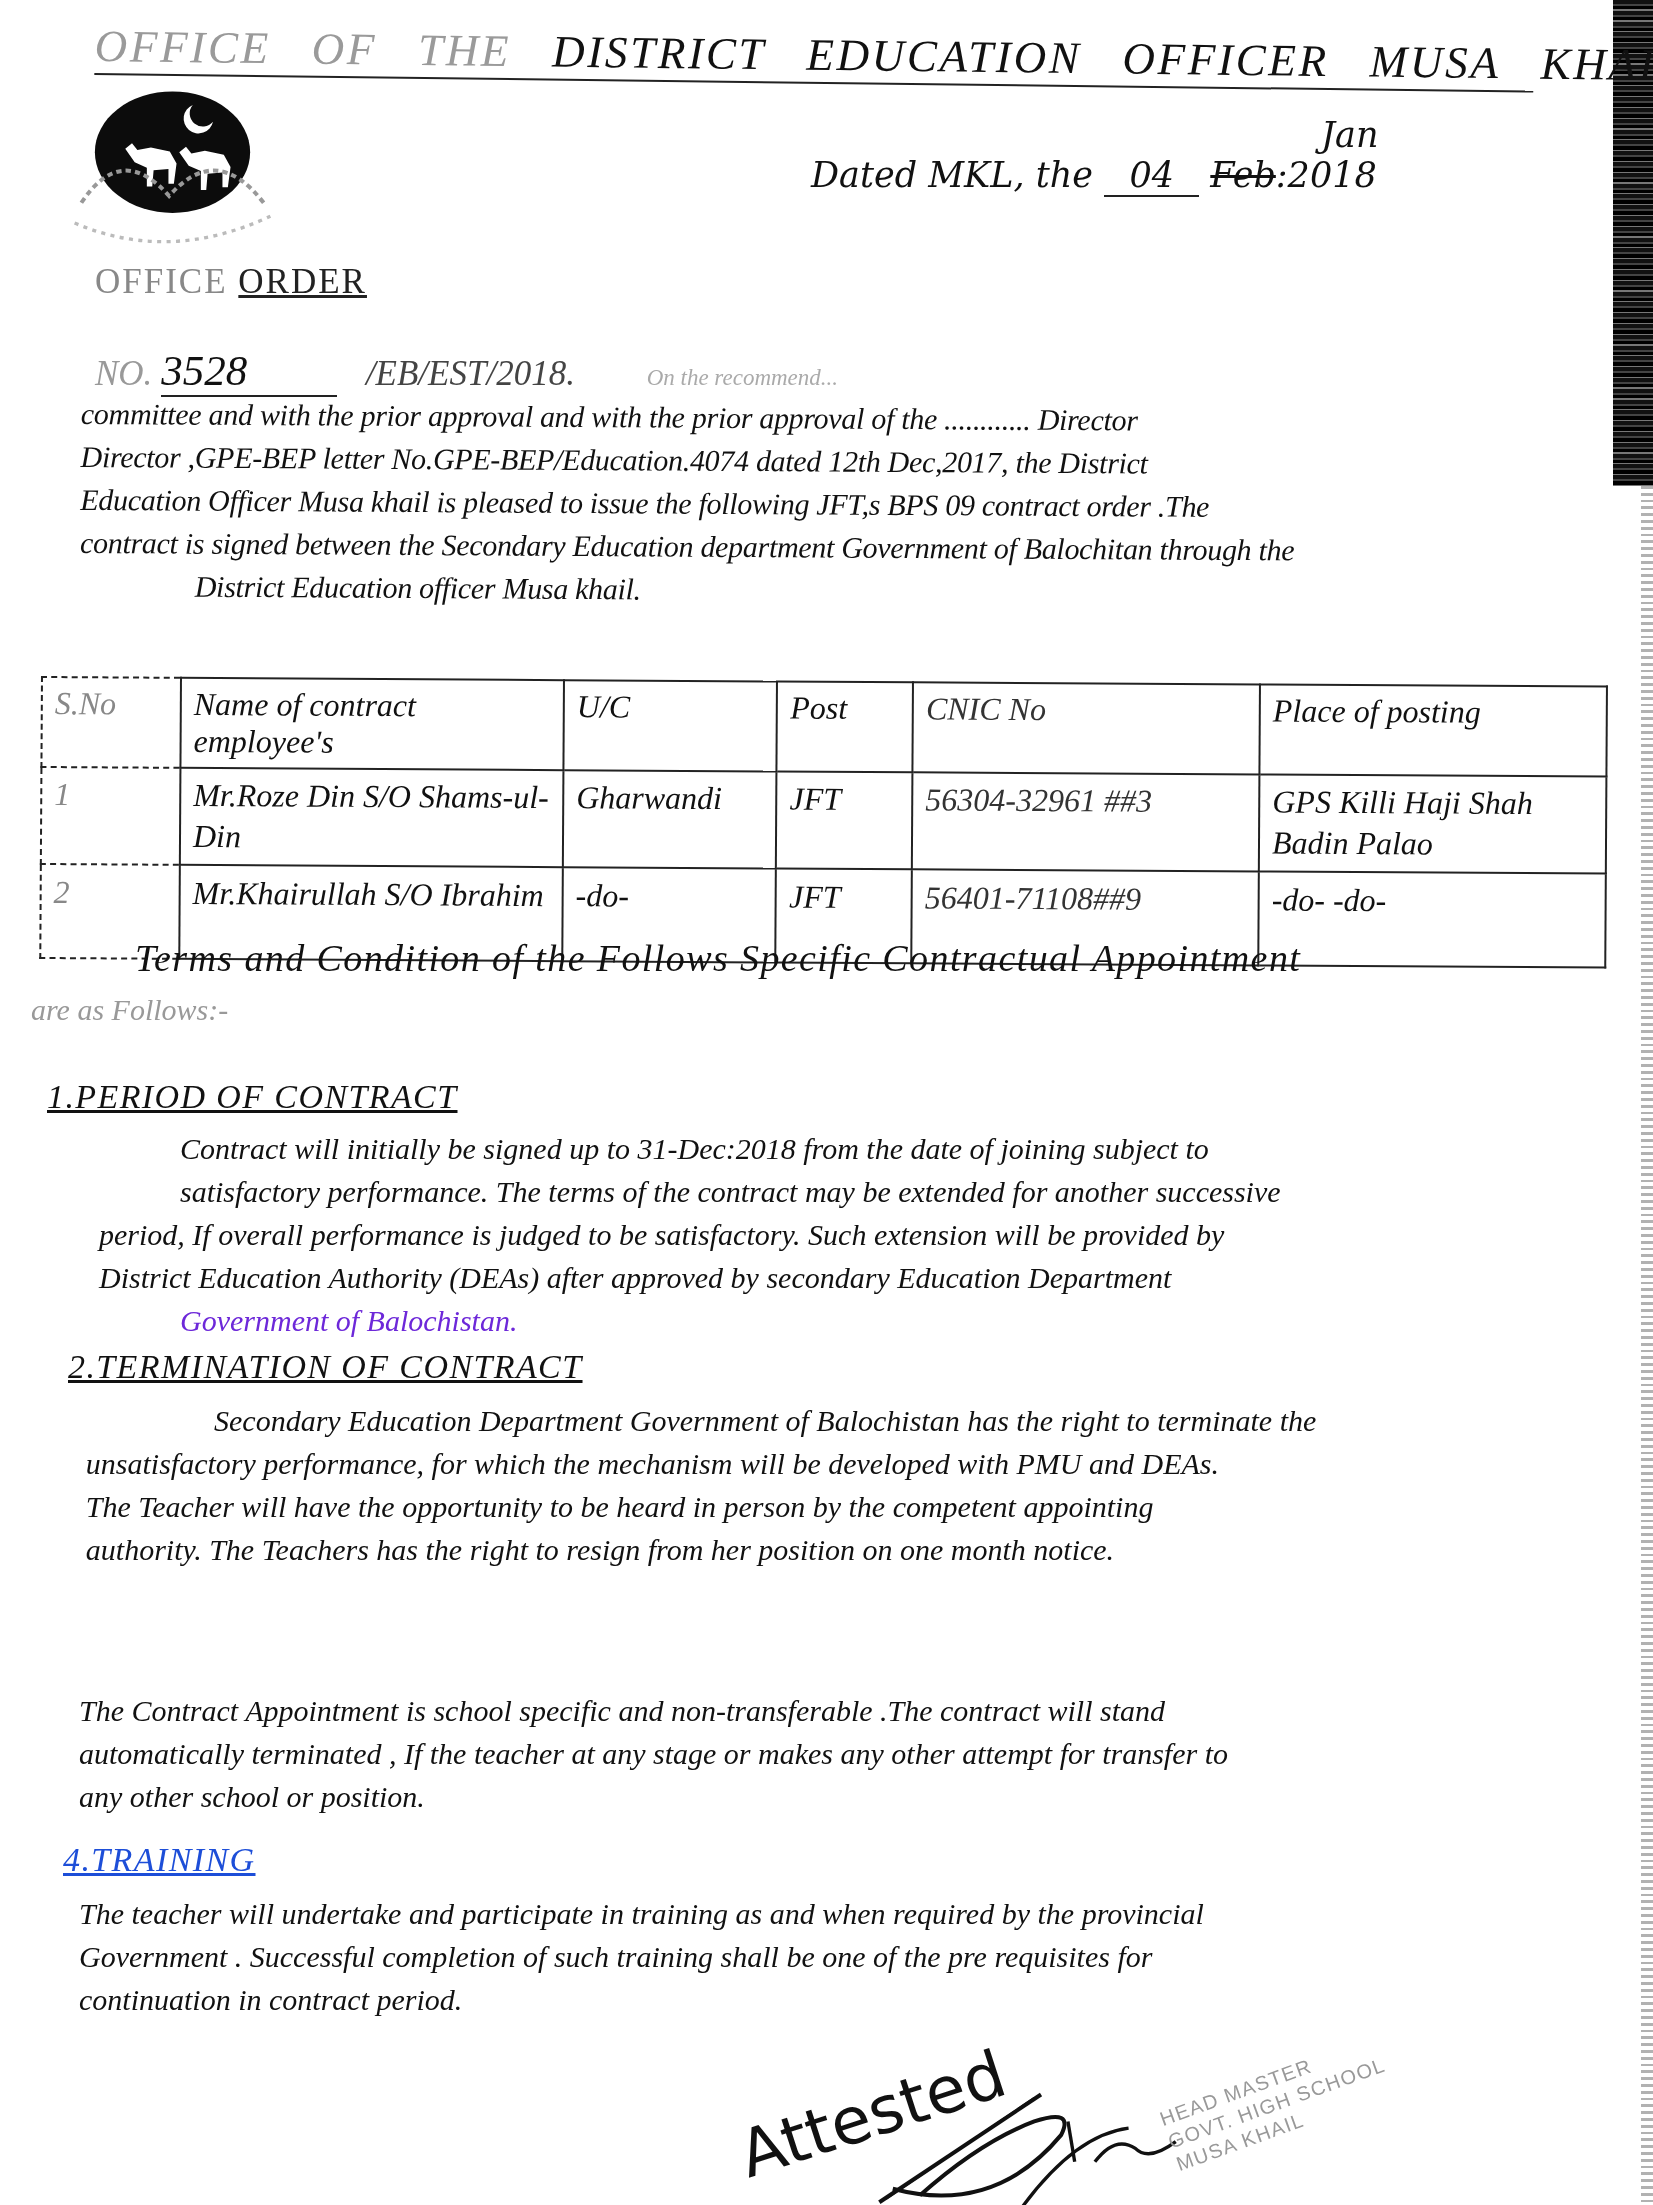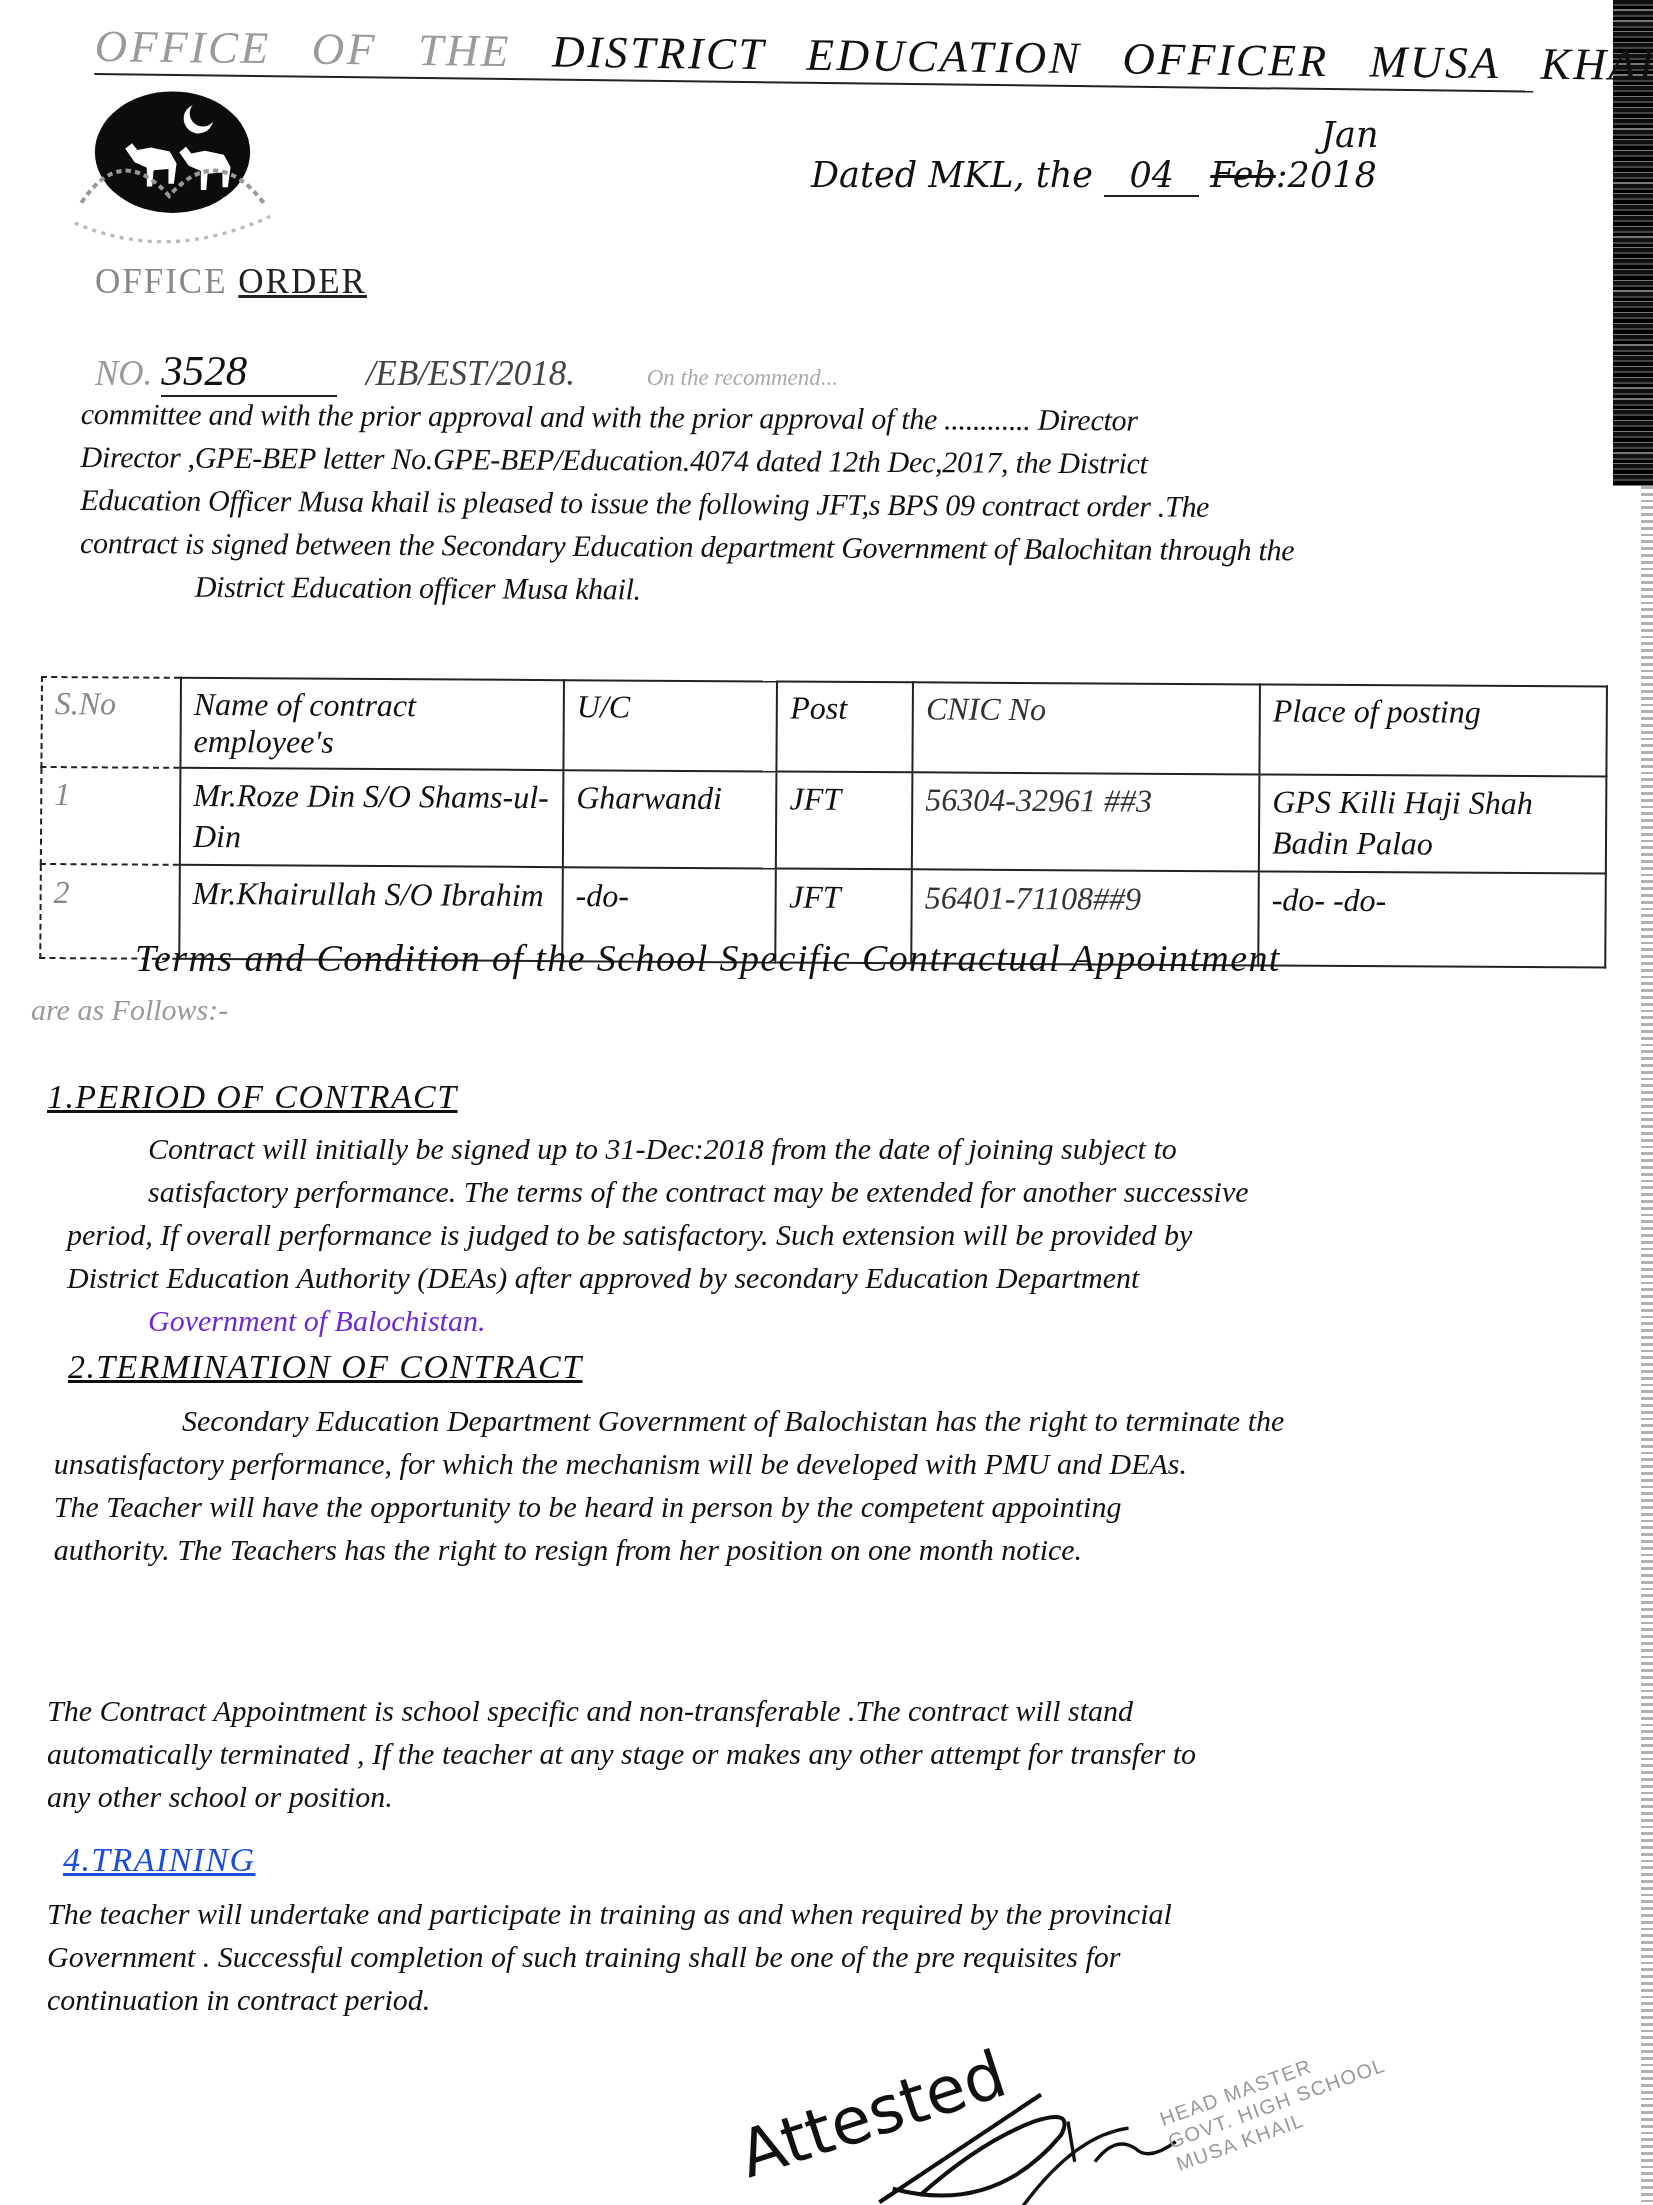--- a/index.html
+++ b/index.html
@@ -53,21 +53,21 @@
   table.staff .col-cnic { width: 291px; color: #333; }
   table.staff .col-place { width: 291px; }
 
   .terms-title { position: absolute; left: 135px; top: 936px; font-family: "Liberation Serif", serif; font-style: italic; font-size: 38px;
     letter-spacing: 1.4px; white-space: nowrap; }
   .terms-sub { position: absolute; left: 31px; top: 993px; font-family: "Liberation Serif", serif; font-style: italic; font-size: 30px; color: #999; }
 
   .section-head { position: absolute; font-family: "Liberation Serif", serif; font-style: italic; font-size: 34px; text-decoration: underline;
     letter-spacing: 1.4px; white-space: nowrap; }
   .section-head.upright { font-style: normal; font-size: 36px; }
-  .para { position: absolute; font-family: "Liberation Serif", serif; font-style: italic; font-size: 30px; line-height: 43px; width: 1486px; }
+  .para { position: absolute; font-family: "Liberation Serif", serif; font-style: italic; font-size: 30px; line-height: 43px; width: 1486px; margin-left: 32px; }
   .para p { margin: 0; white-space: nowrap; }
 
   .handwriting { position: absolute; font-family: "DejaVu Sans", sans-serif; font-size: 65px; transform: rotate(-18deg); transform-origin: left top; }
   .signature { position: absolute; left: 865px; top: 2081px; width: 608px; height: 128px; }
   .stamp { position: absolute; left: 1162px; top: 2067px; transform: rotate(-20deg); font-family: "Liberation Sans", sans-serif; font-size: 20px;
     color: #999; line-height: 24px; letter-spacing: 1.4px; }
 </style>
 </head>
 <body>
 
@@ -141,21 +141,21 @@
         <td class="col-sn">2</td>
         <td class="col-name">Mr.Khairullah S/O Ibrahim</td>
         <td class="col-uc">-do-</td>
         <td class="col-post">JFT</td>
         <td class="col-cnic">56401-71108##9</td>
         <td class="col-place">-do-  -do-</td>
       </tr>
     </tbody>
   </table>
 
-  <div class="terms-title">Terms and Condition of the School Specific Contractual Appointment</div>
+  <div class="terms-title">Terms and Condition of the Follows Specific Contractual Appointment</div>
   <div class="terms-sub">are as Follows:-</div>
 
   <div class="section-head" style="left:47px; top:1078px;">1.PERIOD OF CONTRACT</div>
   <div class="para" style="left:47px; top:1127px;">
     <p style="padding-left:101px">Contract will initially be signed up to 31-Dec:2018 from the date of joining subject to</p>
     <p style="padding-left:101px">satisfactory performance. The terms of the contract may be extended for another successive</p>
     <p style="padding-left:20px">period, If overall performance is judged to be satisfactory. Such extension will be provided by</p>
     <p style="padding-left:20px">District Education Authority (DEAs) after approved by secondary Education Department</p>
     <p style="padding-left:101px" class="light">Government of Balochistan.</p>
   </div>

